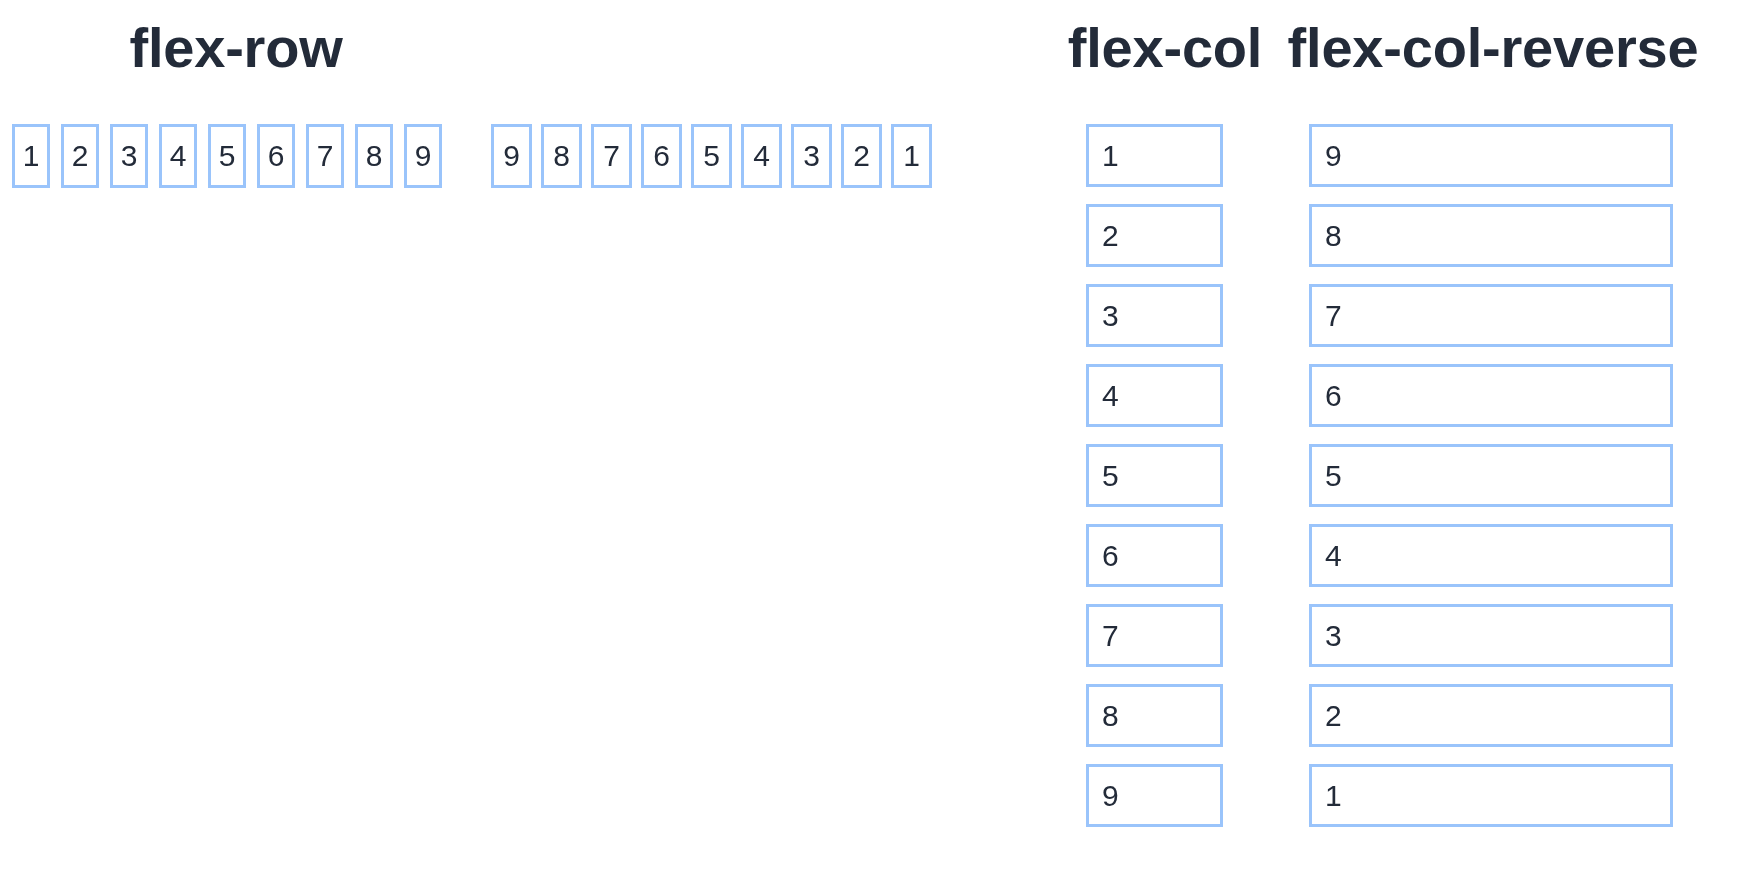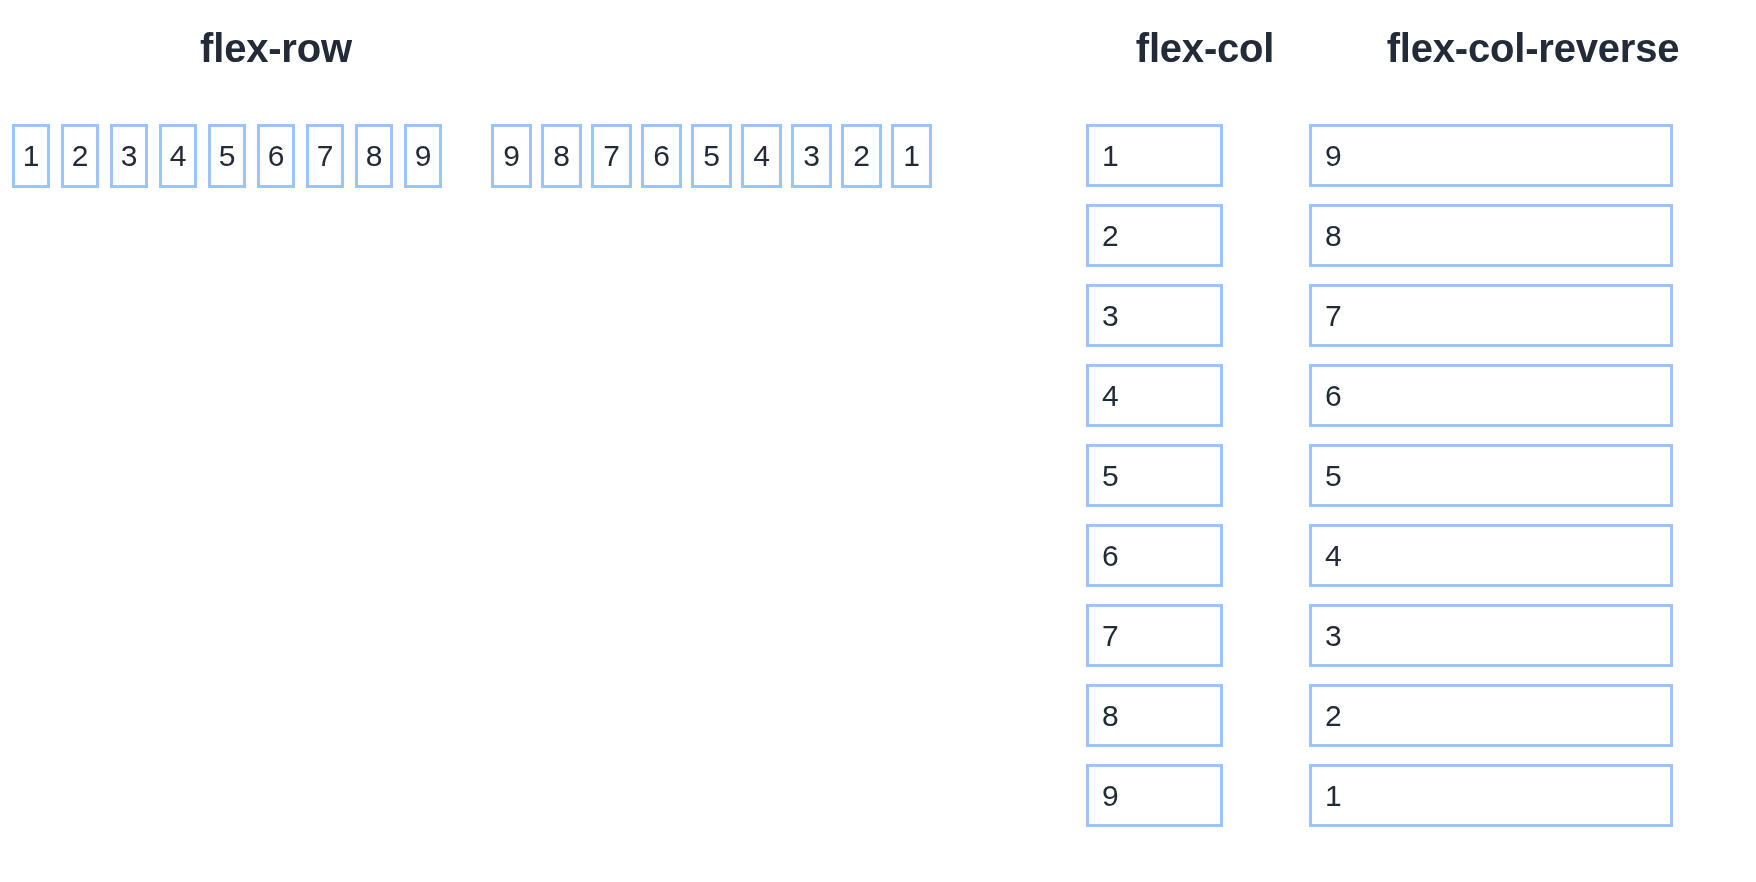--- a/index.html
+++ b/index.html
@@ -26,27 +26,26 @@
   .headings {
     position: absolute;
     top: 0;
     left: 0;
     width: 1756px;
     height: 104px;
   }
   .heading {
     position: absolute;
     top: 20px;
-    font-size: 40px;
+    font-size: 56px;
     font-weight: bold;
     line-height: 56px;
     letter-spacing: -0.2px;
     color: #232b39;
     white-space: nowrap;
-    margin-left: 40px;
   }
   .heading.h-row         { left: 0;    width: 472px; text-align: center; }
   .heading.h-row-reverse { left: 472px; width: 580px; text-align: center; }
   .heading.h-col         { left: 1052px; width: 226px; text-align: center; }
   .heading.h-col-reverse { left: 1278px; width: 430px; text-align: center; }
 
   
   .cell {
     box-sizing: border-box;
     border: 3px solid #9ac4fb;

